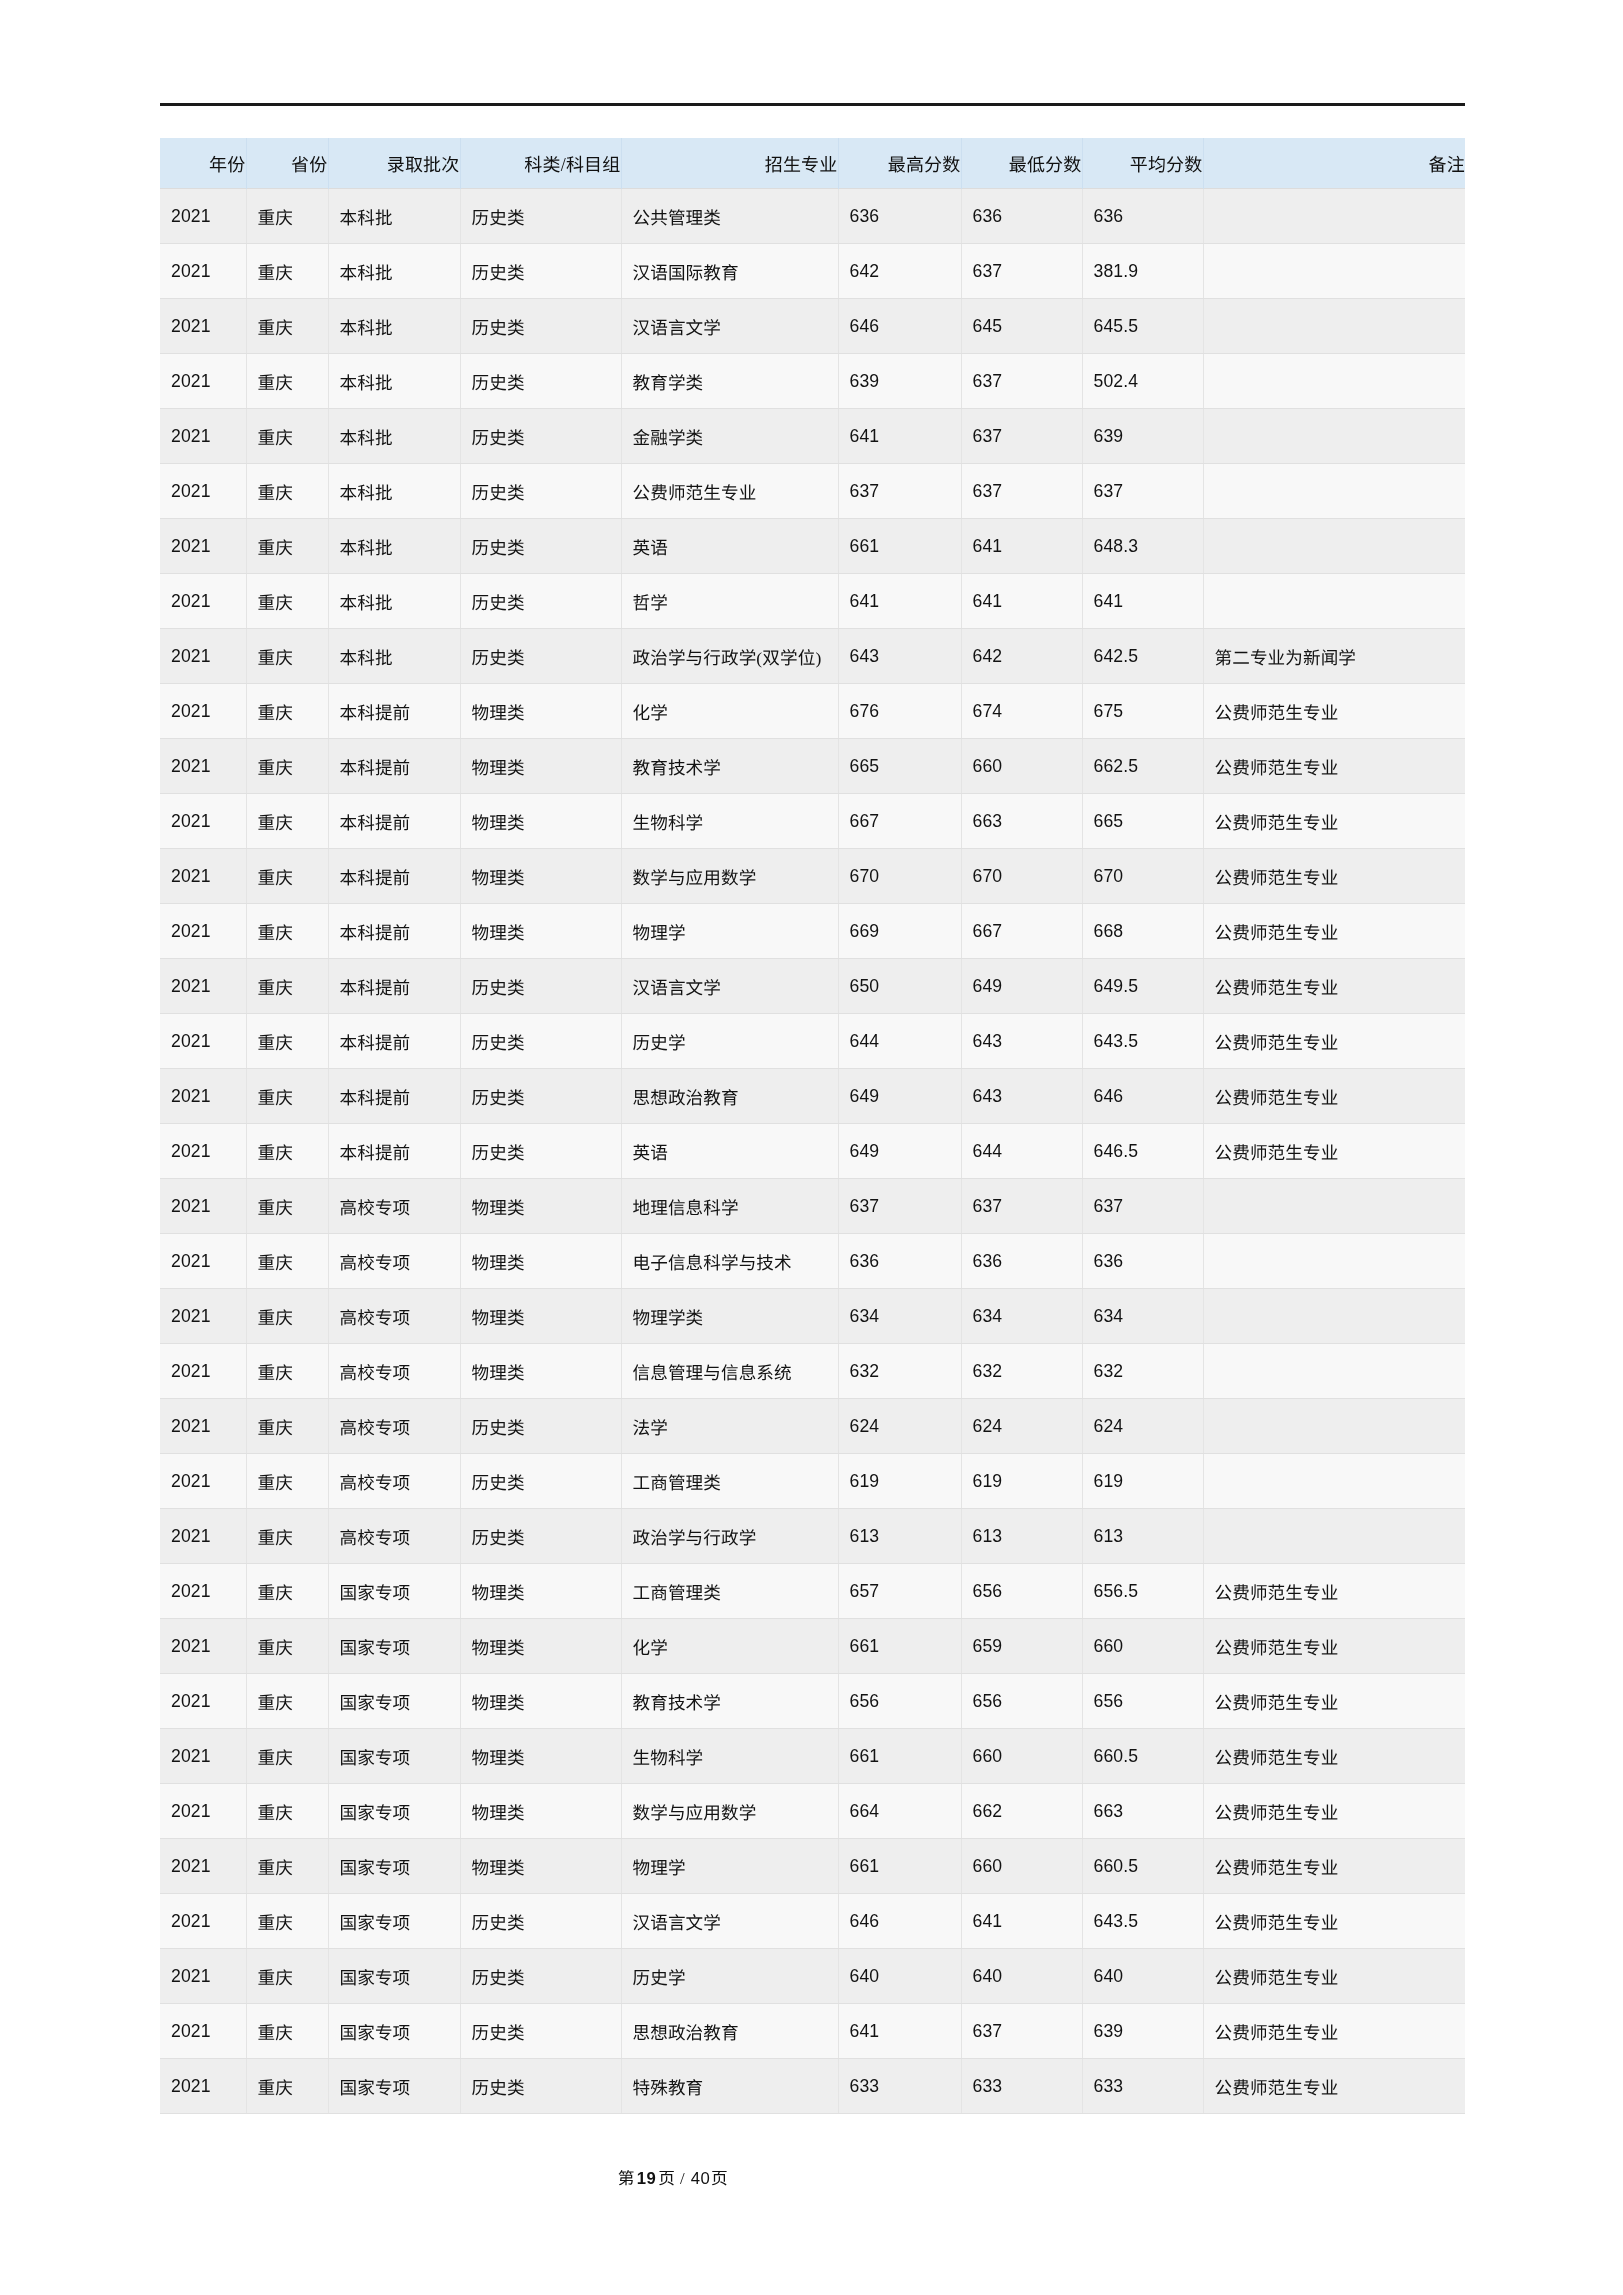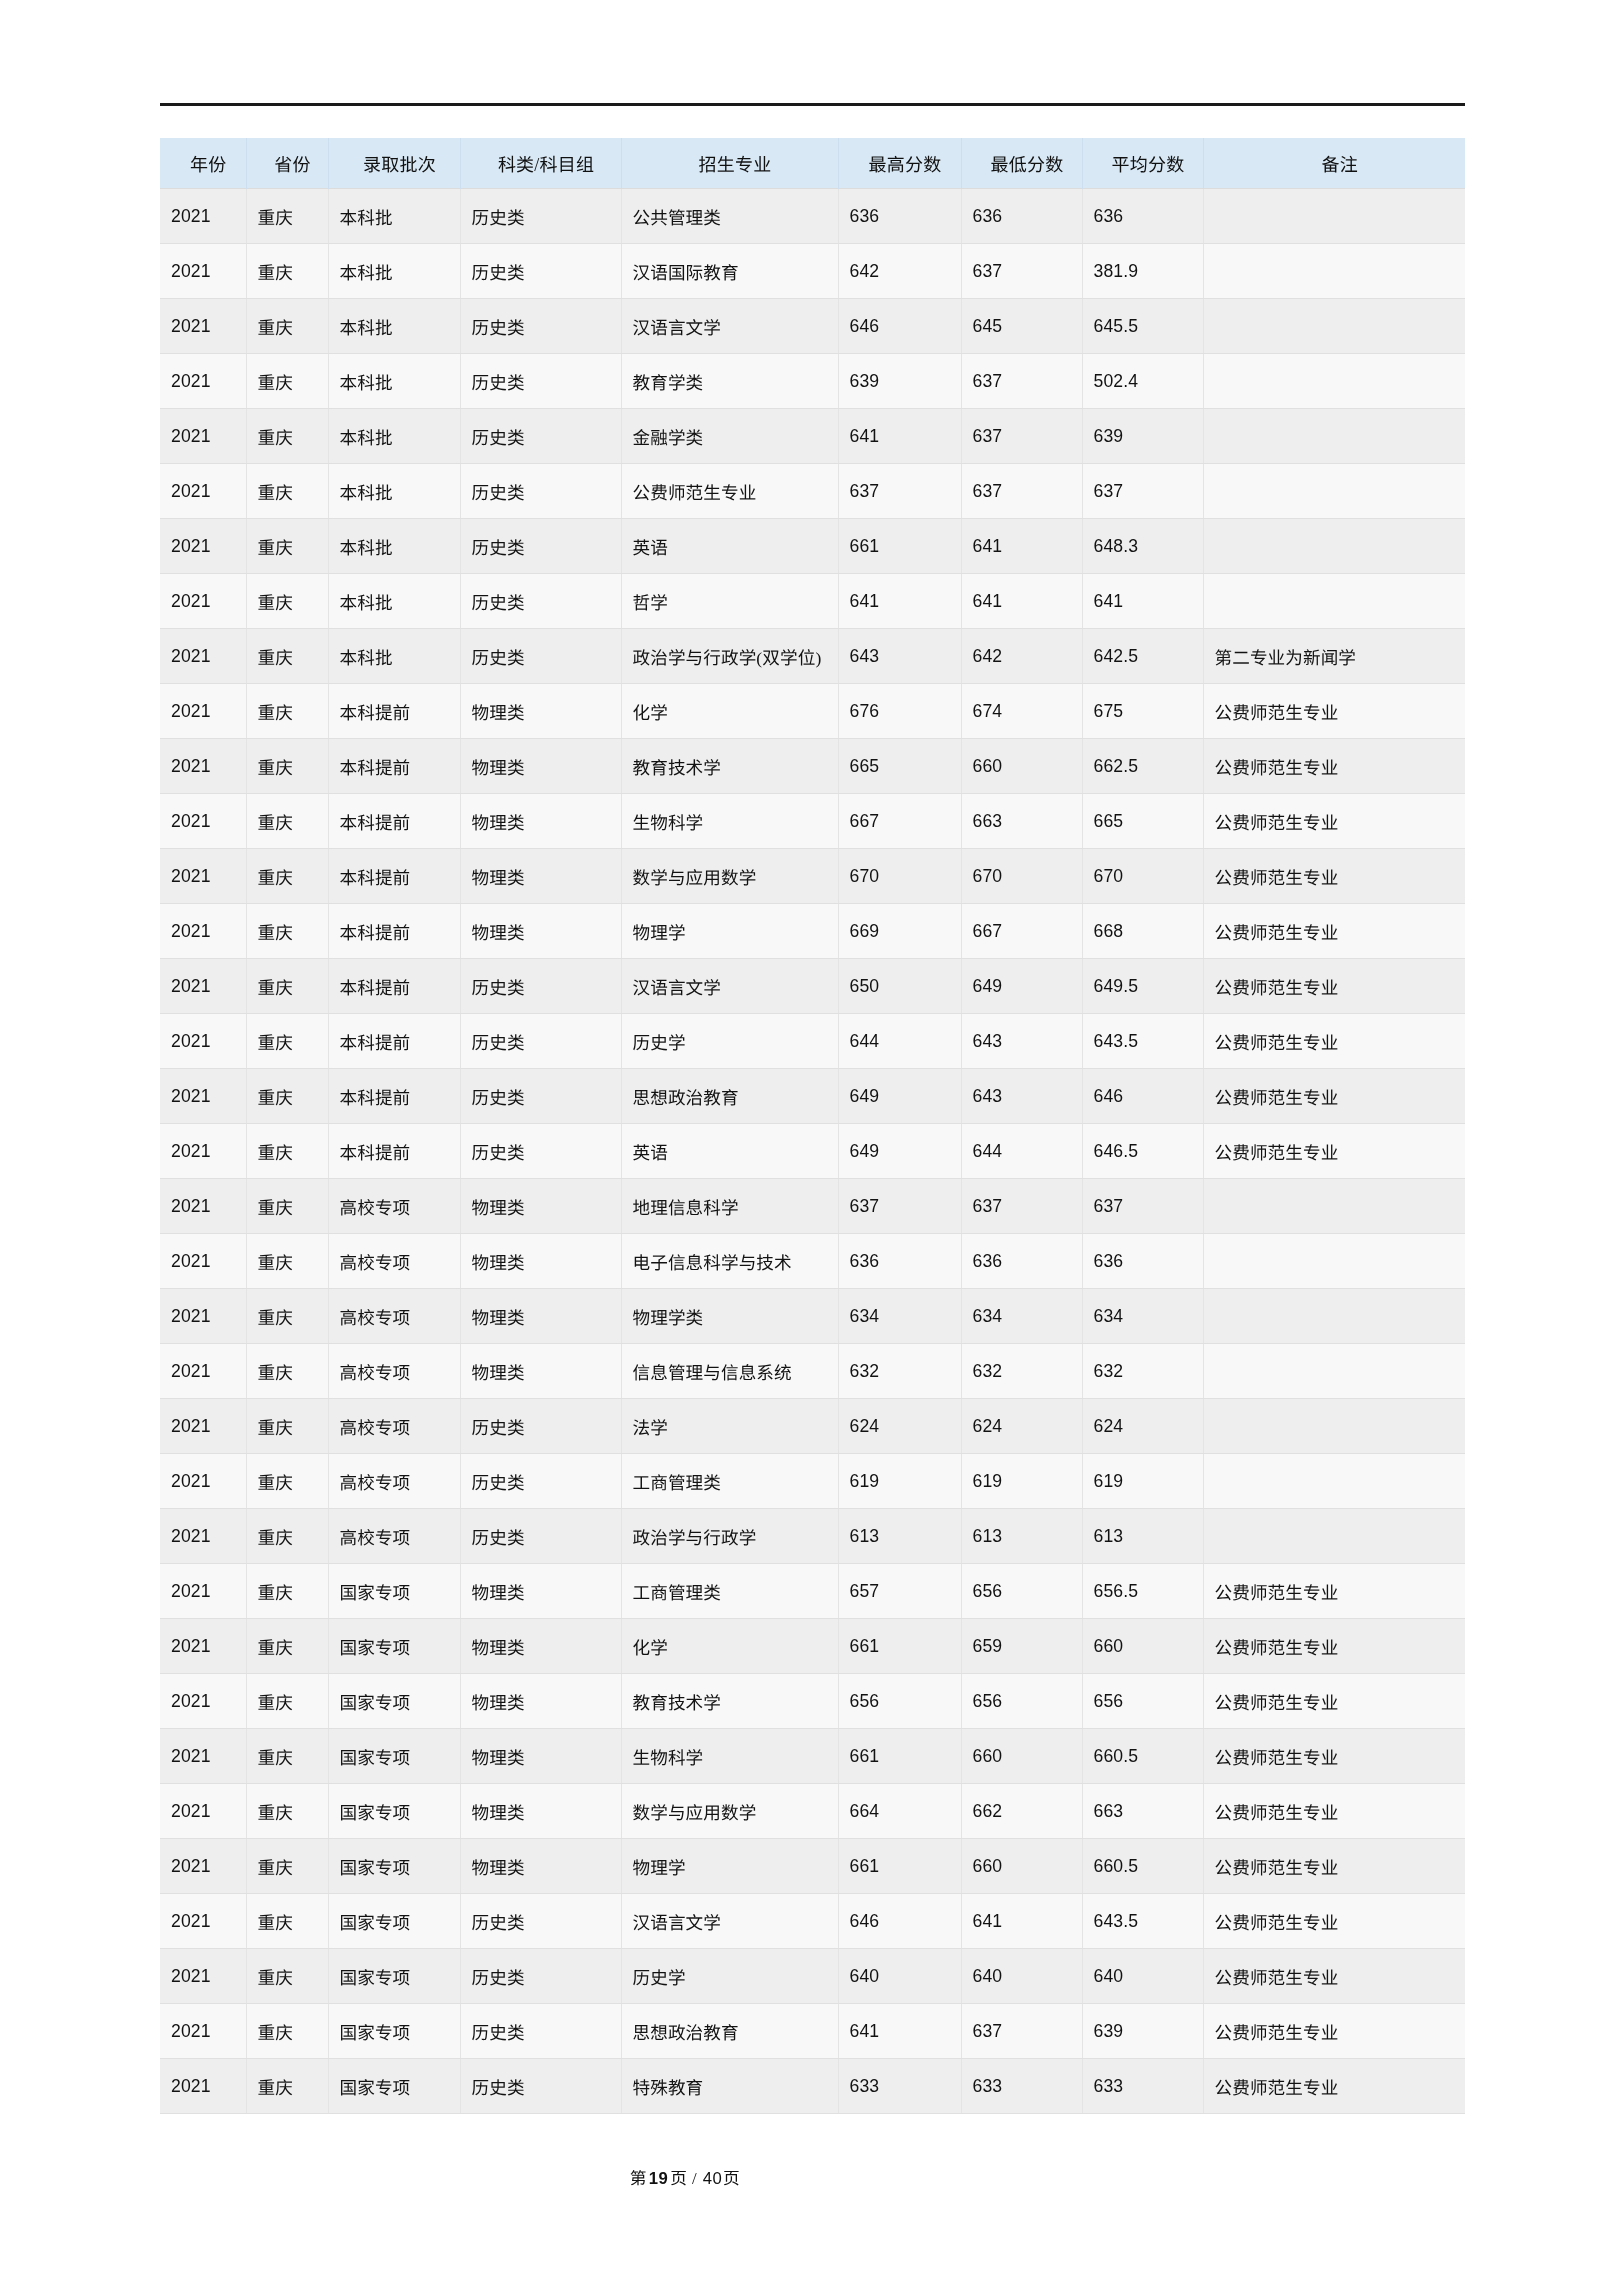--- a/index.html
+++ b/index.html
@@ -48,21 +48,21 @@
   .score-table col.c-subj   { width: 161px; }
   .score-table col.c-major  { width: 217px; }
   .score-table col.c-max    { width: 123px; }
   .score-table col.c-min    { width: 121px; }
   .score-table col.c-avg    { width: 121px; }
   .score-table col.c-note   { width: 262px; }
 
   .score-table thead th {
     background: #d8e8f5;
     font-weight: normal;
-    text-align: center;
+    text-align: right;
     padding: 12px 0 12px 11px;
     height: 49px;
     vertical-align: middle;
     border: none;
     border-right: 0.9px solid #ccdff0;
     font-size: 18px;
     letter-spacing: 0.2px;
     color: #101010;
     box-sizing: border-box;
   }
@@ -86,21 +86,21 @@
   .score-table tbody tr.odd  td { background: #eeeeee; }
   .score-table tbody tr.even td { background: #f8f8f8; }
 
   .score-table tbody tr:first-child td { border-top: 0.9px solid #dcdcdc; }
 
   .num { font-family: "Liberation Sans", "DejaVu Sans", sans-serif; font-size: 17px; }
 
   
   .page-footer {
     position: absolute;
-    left: 16px;
+    left: 4px;
     top: 2165px;
     width: 1338px;
     text-align: center;
     font-size: 16.7px;
     color: #111111;
     letter-spacing: 0.5px;
   }
   .page-footer .pg-cur {
     font-family: "Liberation Sans", "DejaVu Sans", sans-serif;
     font-weight: bold;

